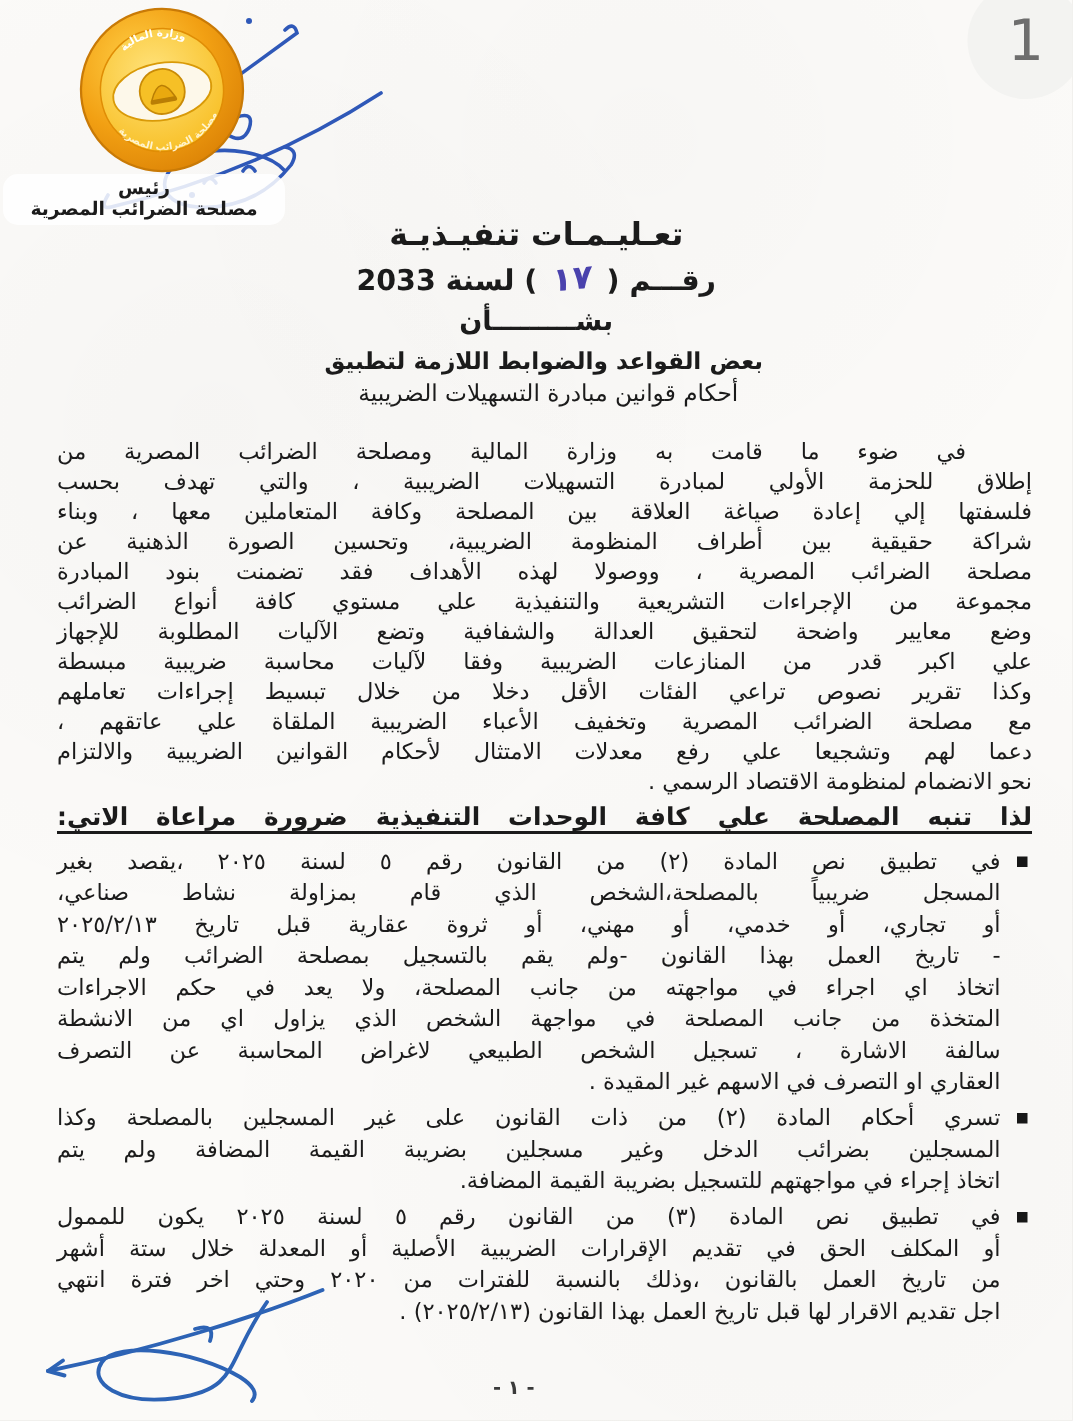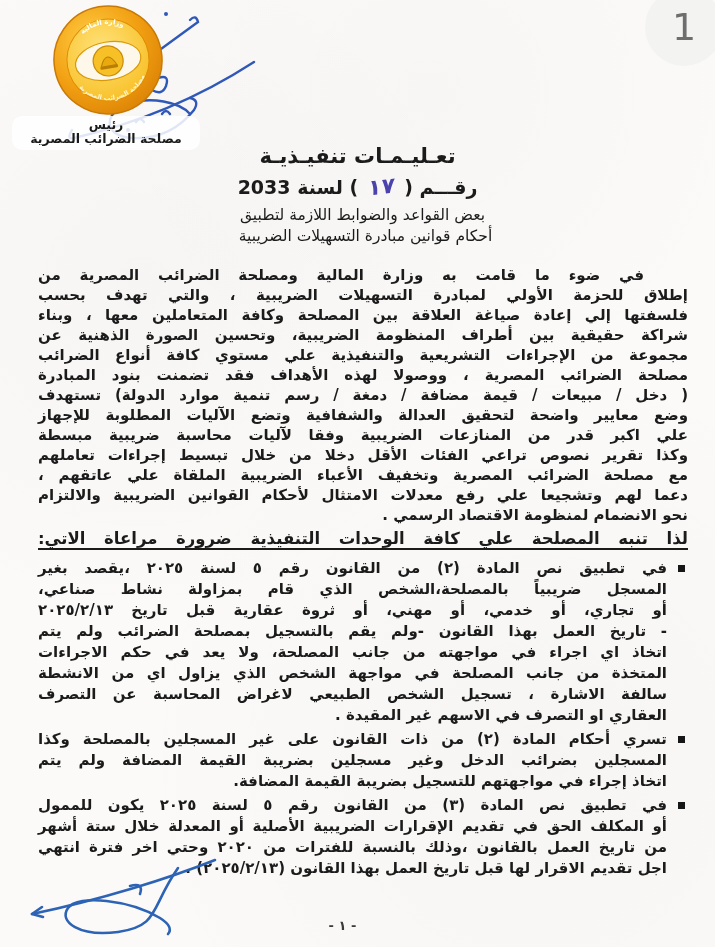--- a/index.html
+++ b/index.html
@@ -38,42 +38,42 @@
   .corner-badge{position:absolute;top:-12px;}
   .corner-badge{margin:0;}
   .corner-badge{  }
   .corner-badge{position:absolute;}
   .corner-badge{top:-12px;}
   .corner-badge{left:645px!important;}
   .corner-badge span{font-size:38px;color:#6e6e6e;font-family:"DejaVu Sans",sans-serif;}
   .handwriting-top{position:absolute;top:6px;right:435px;width:240px;height:152px;}
   .logo-wrap{position:absolute;top:4px;left:52px;width:112px;height:112px;}
   .head-title{
-    position:absolute;top:116px;left:12px;width:180px;
+    position:absolute;top:116px;left:2px;width:180px;
     text-align:center;font-weight:700;line-height:1.15;
     background:rgba(255,255,255,0.85);border-radius:10px;padding:2px 4px 3px;
   }
   .head-title .l1{font-size:12.5px;}
   .head-title .l2{font-size:12.5px;}
   
   .title-block{text-align:center;margin-top:2px;}
   .tb1{font-size:21px;font-weight:800;letter-spacing:.5px;}
   .tb2{font-size:19px;font-weight:800;margin-top:6px;}
   .tb2 .ink-number{
     color:#4a42ad;font-size:22px;font-weight:700;display:inline-block;
     transform:rotate(-6deg) skewX(-8deg);padding:0 3px;
   }
   .tb3{font-size:18px;font-weight:800;margin-top:5px;}
-  .tb4{font-size:15.5px;font-weight:400;margin-top:7px;margin-left:10px;}
+  .tb4{font-size:15.5px;font-weight:700;margin-top:7px;margin-left:10px;}
   .tb5{font-size:15.5px;font-weight:400;margin-top:3px;padding-left:16px;}
   
   .content{padding:20px 27px 0 38px;}
   .jlines .line{
     text-align:justify;text-align-last:justify;
-    font-weight:700;white-space:nowrap;
+    font-weight:400;white-space:nowrap;
   }
   .jlines .last-line{text-align-last:right;}
   .opening .line{font-size:15px;line-height:20px;}
   .opening .first-line{padding-right:44px;}
   .notice-heading{
     margin:4px 0 10px;
     font-size:16.5px;font-weight:700;
     text-align:justify;text-align-last:justify;white-space:nowrap;
     text-decoration:underline;text-underline-offset:4px;text-decoration-thickness:1.6px;
   }
@@ -151,35 +151,35 @@
 
     <div class="corner-badge">
       <span>1</span>
     </div>
   </div>
 
   <div class="title-block">
     <div class="tb1">تعـليـمـات تنفيـذيـة</div>
     <div class="tb2"><span>رقـــم ( </span><span class="ink-number">١٧</span><span> ) لسنة 2033</span>
     </div>
+    <div class="tb3">بشـــــــــأن</div>
     <div class="tb4">بعض القواعد والضوابط اللازمة لتطبيق</div>
     <div class="tb5">أحكام قوانين مبادرة التسهيلات الضريبية</div>
   </div>
 
   <div class="content">
 
     <div class="jlines opening">
 
     <div class="line first-line">في ضوء ما قامت به وزارة المالية ومصلحة الضرائب المصرية من</div>
         <div class="line">إطلاق للحزمة الأولي لمبادرة التسهيلات الضريبية ، والتي تهدف بحسب</div>
         <div class="line">فلسفتها إلي إعادة صياغة العلاقة بين المصلحة وكافة المتعاملين معها ، وبناء</div>
         <div class="line">شراكة حقيقية بين أطراف المنظومة الضريبية، وتحسين الصورة الذهنية عن</div>
+        <div class="line">مصلحة الضرائب المصرية ، ووصولا لهذه الأهداف فقد تضمنت بنود المبادرة</div>
         <div class="line">مجموعة من الإجراءات التشريعية والتنفيذية علي مستوي كافة أنواع الضرائب</div>
-        <div class="line">مصلحة الضرائب المصرية ، ووصولا لهذه الأهداف فقد تضمنت بنود المبادرة</div>
-        <div class="line">( دخل / مبيعات / قيمة مضافة / دمغة / رسم تنمية موارد الدولة) تستهدف</div>
         <div class="line">وضع معايير واضحة لتحقيق العدالة والشفافية وتضع الآليات المطلوبة للإجهاز</div>
         <div class="line">علي اكبر قدر من المنازعات الضريبية وفقا لآليات محاسبة ضريبية مبسطة</div>
         <div class="line">وكذا تقرير نصوص تراعي الفئات الأقل دخلا من خلال تبسيط إجراءات تعاملهم</div>
         <div class="line">مع مصلحة الضرائب المصرية وتخفيف الأعباء الضريبية الملقاة علي عاتقهم ،</div>
         <div class="line">دعما لهم وتشجيعا علي رفع معدلات الامتثال لأحكام القوانين الضريبية والالتزام</div>
         <div class="line last-line">نحو الانضمام لمنظومة الاقتصاد الرسمي .</div>
       </div>
 
     <div class="notice-heading">لذا تنبه المصلحة علي كافة الوحدات التنفيذية ضرورة مراعاة الاتي:</div>
 

